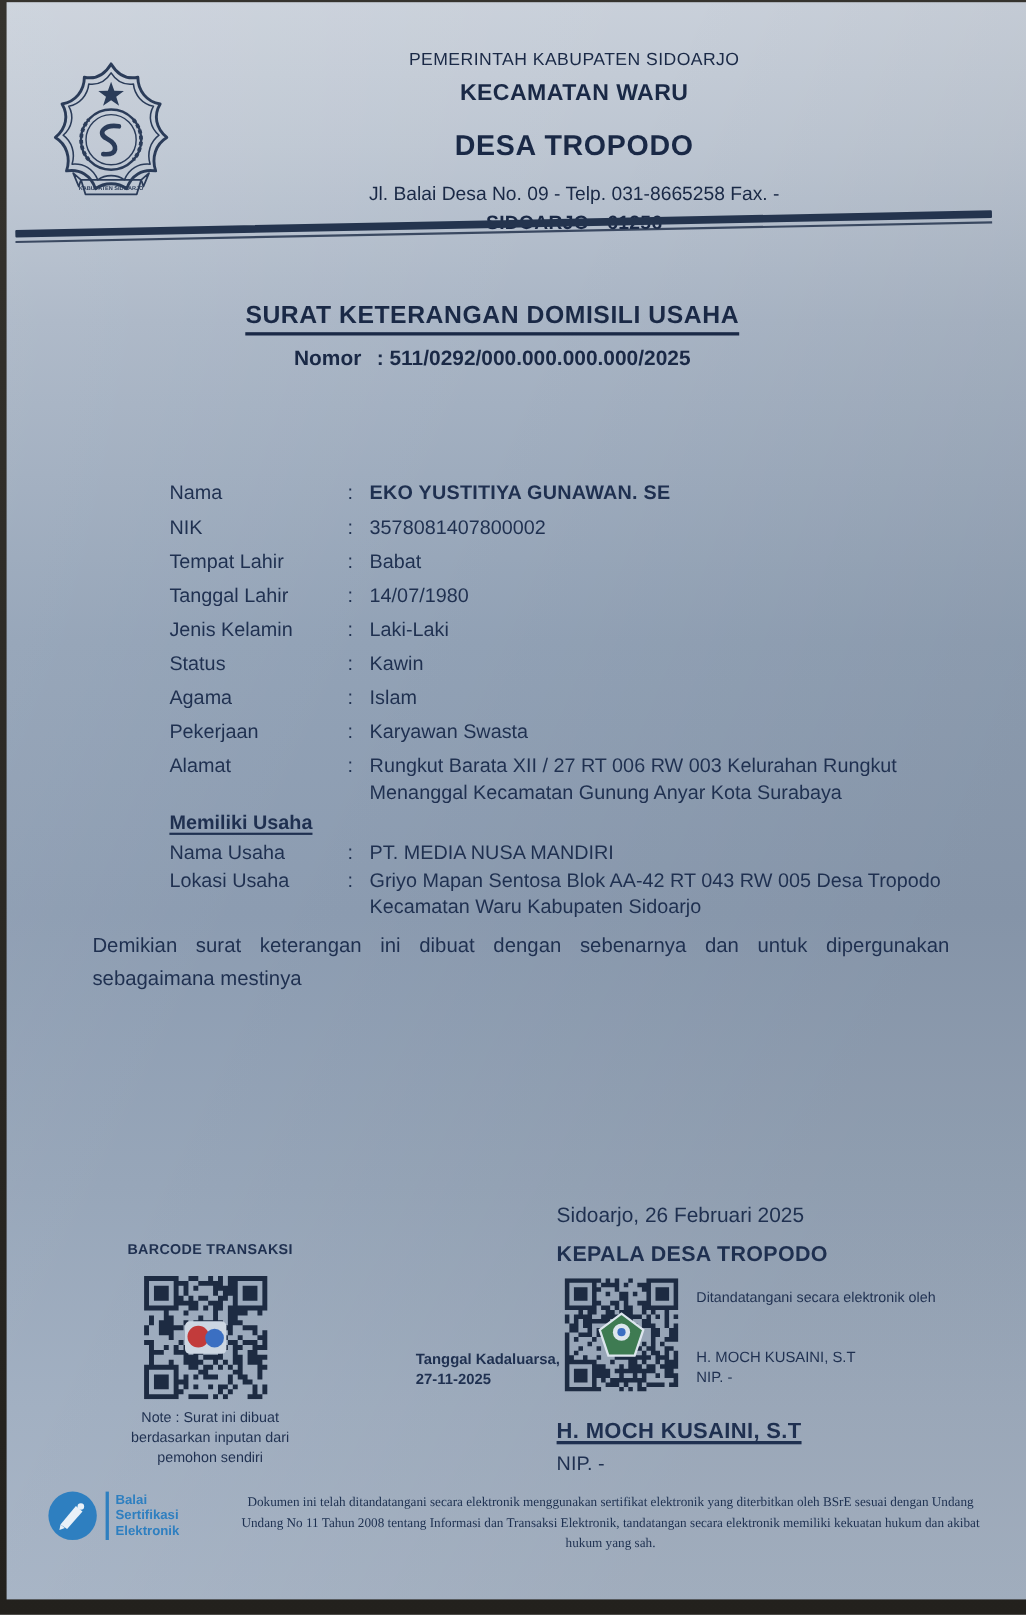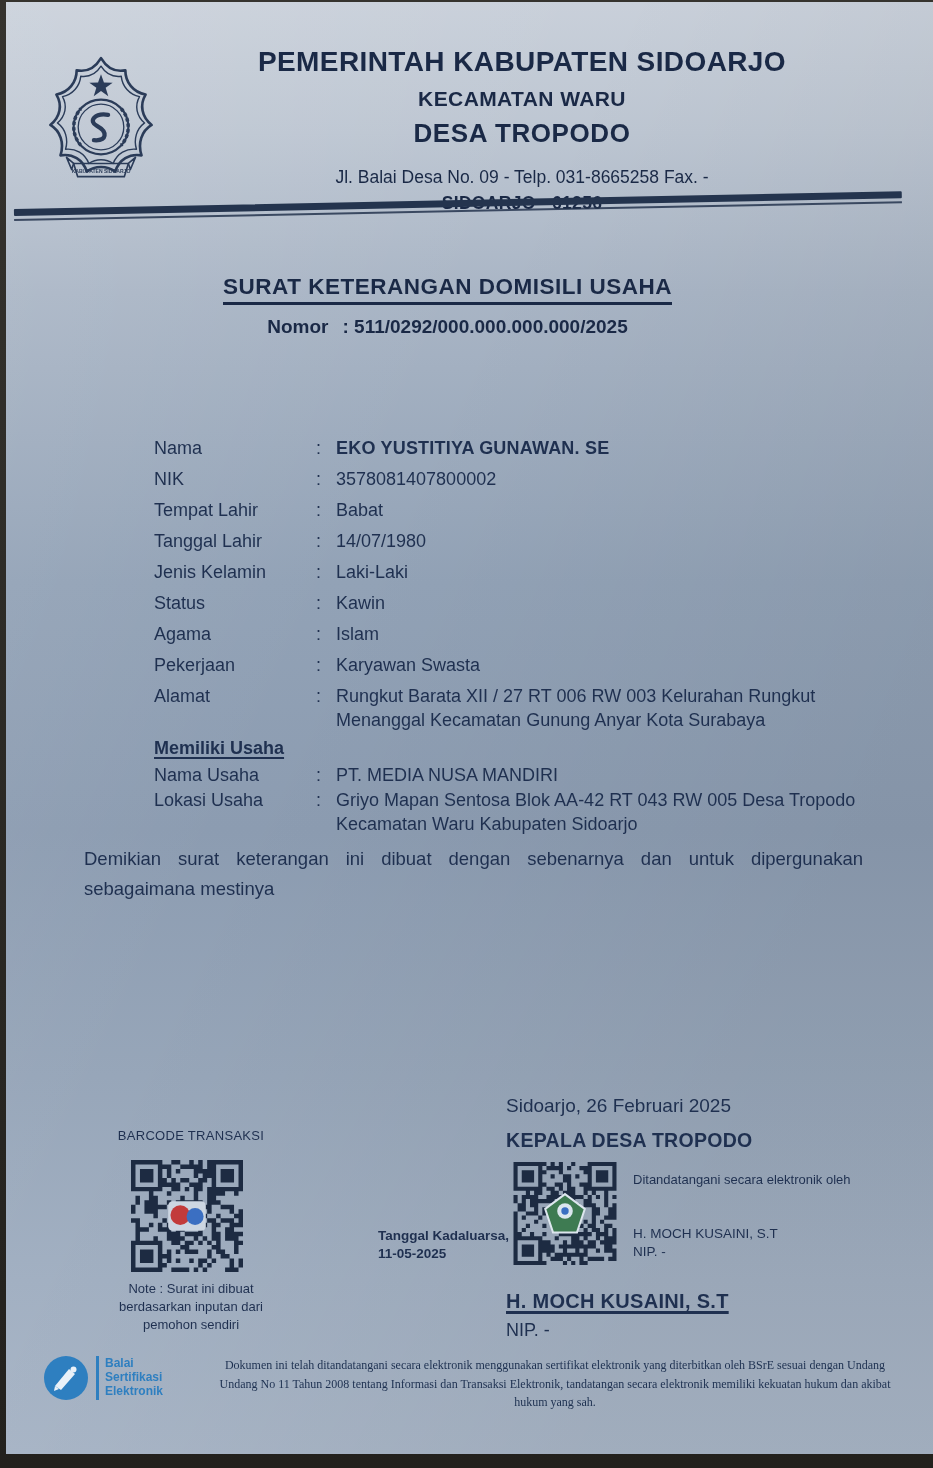--- a/index.html
+++ b/index.html
@@ -12,23 +12,23 @@
   .paper{
     position:absolute;left:6px;top:2px;right:0;bottom:14px;
     background:
       linear-gradient(115deg, rgba(255,255,255,0.10) 0%, rgba(255,255,255,0) 38%, rgba(0,0,0,0.05) 78%),
       linear-gradient(to bottom,#c9d0da 0%,#bdc6d2 9%,#a9b5c5 20%,#92a2b6 40%,#8c9cb1 57%,#97a6b9 74%,#a2b0c2 88%,#a9b6c7 100%);
     color:#1f3050;
   }
   .abs{position:absolute;}
   
   .hdr-text{left:160px;right:55px;top:44px;text-align:center;color:#1a2946;}
-  .hdr-line1{font-size:28px;font-weight:bold;letter-spacing:.4px;}
+  .hdr-line1{font-size:16px;font-weight:normal;letter-spacing:.4px;}
   .hdr-line2{font-size:21px;font-weight:bold;margin-top:9px;letter-spacing:.4px;}
-  .hdr-line3{font-size:26px;font-weight:bold;margin-top:7px;letter-spacing:.6px;}
+  .hdr-line3{font-size:26px;font-weight:bold;margin-top:20px;letter-spacing:.6px;}
   .hdr-addr{font-size:17.5px;margin-top:18px;}
   .hdr-city{font-size:17.5px;font-weight:bold;margin-top:5px;letter-spacing:.3px;}
   .rule{left:8px;top:207px;width:888px;transform:rotate(-1.15deg);transform-origin:left center;}
   .rule .thick{height:7px;background:#24344e;border-radius:1px;}
   .rule .thin{height:2px;background:#24344e;margin-top:3px;opacity:.85;}
   
   .title-block{left:0;width:100%;top:272px;text-align:center;transform:translateX(-22px);color:#1a2946;}
   .doc-title{display:inline-block;font-size:22.5px;font-weight:bold;letter-spacing:.5px;
     padding-bottom:2px;border-bottom:3px solid #1a2946;}
   .doc-number{font-size:19px;font-weight:bold;margin-top:11px;}
@@ -50,21 +50,21 @@
   .brow .lbl{width:162px;flex:none;}
   .brow .colon{width:20px;flex:none;}
   .brow .val{flex:1;}
   
   .statement{left:78px;right:70px;top:842px;font-size:18.5px;line-height:1.62;text-align:justify;}
   .statement p{margin:0;}
   
   .sig{left:0;top:1078px;width:100%;height:290px;}
   .place-date{left:500px;top:15px;font-size:19px;}
   .kepala{left:500px;top:49px;font-size:19.5px;font-weight:bold;letter-spacing:.3px;}
-  .barcode-title{left:100px;top:48px;width:170px;text-align:center;font-size:13px;font-weight:normal;letter-spacing:.3px;}
+  .barcode-title{left:100px;top:48px;width:170px;text-align:center;font-size:13px;font-weight:bold;letter-spacing:.3px;}
   .qr-left{left:122px;top:80px;width:118px;height:112px;}
   .qr-note{left:92px;top:200px;width:186px;text-align:center;font-size:13px;line-height:1.4;}
   .expiry{left:372px;top:147px;width:150px;text-align:left;font-size:13.5px;font-weight:bold;line-height:1.35;}
   .qr-right{left:505px;top:82px;width:108px;height:103px;}
   .esign-note{left:627px;top:92px;font-size:13px;}
   .signer-small{left:627px;top:146px;font-size:13.5px;}
   .nip-small{left:627px;top:164px;font-size:13.5px;}
   .signer-bold{left:500px;top:210px;font-size:20px;font-weight:bold;text-decoration:underline;
     text-decoration-thickness:2.5px;text-underline-offset:3px;letter-spacing:.3px;}
   .nip-final{left:500px;top:240px;font-size:18px;}
@@ -193,21 +193,21 @@
     <svg class="abs qr-left" viewBox="0 0 25 25">
         <path d="M9 0h1v1h-1zM10 0h1v1h-1zM13 0h1v1h-1zM15 0h1v1h-1zM17 0h1v1h-1zM7 1h1v1h-1zM8 1h1v1h-1zM11 1h1v1h-1zM12 1h1v1h-1zM13 1h1v1h-1zM14 1h1v1h-1zM15 1h1v1h-1zM17 1h1v1h-1zM8 2h1v1h-1zM10 2h1v1h-1zM14 2h1v1h-1zM15 2h1v1h-1zM16 2h1v1h-1zM17 2h1v1h-1zM8 3h1v1h-1zM14 3h1v1h-1zM16 3h1v1h-1zM17 3h1v1h-1zM7 4h1v1h-1zM9 4h1v1h-1zM11 4h1v1h-1zM12 4h1v1h-1zM15 4h1v1h-1zM16 4h1v1h-1zM7 5h1v1h-1zM8 5h1v1h-1zM9 5h1v1h-1zM10 5h1v1h-1zM13 5h1v1h-1zM14 5h1v1h-1zM15 5h1v1h-1zM9 6h1v1h-1zM10 6h1v1h-1zM12 6h1v1h-1zM14 6h1v1h-1zM15 6h1v1h-1zM17 6h1v1h-1zM4 7h1v1h-1zM8 7h1v1h-1zM14 7h1v1h-1zM17 7h1v1h-1zM18 7h1v1h-1zM19 7h1v1h-1zM20 7h1v1h-1zM23 7h1v1h-1zM1 8h1v1h-1zM4 8h1v1h-1zM5 8h1v1h-1zM11 8h1v1h-1zM14 8h1v1h-1zM17 8h1v1h-1zM18 8h1v1h-1zM1 9h1v1h-1zM3 9h1v1h-1zM4 9h1v1h-1zM5 9h1v1h-1zM8 9h1v1h-1zM10 9h1v1h-1zM11 9h1v1h-1zM12 9h1v1h-1zM13 9h1v1h-1zM14 9h1v1h-1zM15 9h1v1h-1zM17 9h1v1h-1zM18 9h1v1h-1zM19 9h1v1h-1zM0 10h1v1h-1zM3 10h1v1h-1zM4 10h1v1h-1zM5 10h1v1h-1zM6 10h1v1h-1zM7 10h1v1h-1zM11 10h1v1h-1zM13 10h1v1h-1zM14 10h1v1h-1zM15 10h1v1h-1zM16 10h1v1h-1zM17 10h1v1h-1zM20 10h1v1h-1zM21 10h1v1h-1zM22 10h1v1h-1zM0 11h1v1h-1zM3 11h1v1h-1zM4 11h1v1h-1zM5 11h1v1h-1zM10 11h1v1h-1zM13 11h1v1h-1zM14 11h1v1h-1zM17 11h1v1h-1zM22 11h1v1h-1zM24 11h1v1h-1zM5 12h1v1h-1zM9 12h1v1h-1zM11 12h1v1h-1zM12 12h1v1h-1zM13 12h1v1h-1zM14 12h1v1h-1zM15 12h1v1h-1zM16 12h1v1h-1zM19 12h1v1h-1zM23 12h1v1h-1zM24 12h1v1h-1zM0 13h1v1h-1zM1 13h1v1h-1zM7 13h1v1h-1zM9 13h1v1h-1zM10 13h1v1h-1zM11 13h1v1h-1zM13 13h1v1h-1zM17 13h1v1h-1zM18 13h1v1h-1zM20 13h1v1h-1zM21 13h1v1h-1zM22 13h1v1h-1zM24 13h1v1h-1zM1 14h1v1h-1zM4 14h1v1h-1zM6 14h1v1h-1zM8 14h1v1h-1zM9 14h1v1h-1zM12 14h1v1h-1zM14 14h1v1h-1zM15 14h1v1h-1zM16 14h1v1h-1zM18 14h1v1h-1zM19 14h1v1h-1zM22 14h1v1h-1zM23 14h1v1h-1zM24 14h1v1h-1zM1 15h1v1h-1zM2 15h1v1h-1zM3 15h1v1h-1zM6 15h1v1h-1zM7 15h1v1h-1zM8 15h1v1h-1zM10 15h1v1h-1zM11 15h1v1h-1zM15 15h1v1h-1zM18 15h1v1h-1zM21 15h1v1h-1zM22 15h1v1h-1zM1 16h1v1h-1zM8 16h1v1h-1zM9 16h1v1h-1zM10 16h1v1h-1zM12 16h1v1h-1zM13 16h1v1h-1zM14 16h1v1h-1zM15 16h1v1h-1zM18 16h1v1h-1zM19 16h1v1h-1zM21 16h1v1h-1zM22 16h1v1h-1zM23 16h1v1h-1zM24 16h1v1h-1zM1 17h1v1h-1zM5 17h1v1h-1zM8 17h1v1h-1zM9 17h1v1h-1zM10 17h1v1h-1zM11 17h1v1h-1zM14 17h1v1h-1zM16 17h1v1h-1zM18 17h1v1h-1zM19 17h1v1h-1zM21 17h1v1h-1zM22 17h1v1h-1zM23 17h1v1h-1zM9 18h1v1h-1zM10 18h1v1h-1zM12 18h1v1h-1zM13 18h1v1h-1zM15 18h1v1h-1zM17 18h1v1h-1zM19 18h1v1h-1zM23 18h1v1h-1zM24 18h1v1h-1zM11 19h1v1h-1zM12 19h1v1h-1zM18 19h1v1h-1zM19 19h1v1h-1zM23 19h1v1h-1zM8 20h1v1h-1zM10 20h1v1h-1zM12 20h1v1h-1zM13 20h1v1h-1zM14 20h1v1h-1zM17 20h1v1h-1zM19 20h1v1h-1zM20 20h1v1h-1zM23 20h1v1h-1zM7 21h1v1h-1zM8 21h1v1h-1zM17 21h1v1h-1zM20 21h1v1h-1zM21 21h1v1h-1zM8 22h1v1h-1zM10 22h1v1h-1zM13 22h1v1h-1zM15 22h1v1h-1zM16 22h1v1h-1zM18 22h1v1h-1zM22 22h1v1h-1zM24 22h1v1h-1zM7 23h1v1h-1zM15 23h1v1h-1zM17 23h1v1h-1zM22 23h1v1h-1zM24 23h1v1h-1zM9 24h1v1h-1zM10 24h1v1h-1zM11 24h1v1h-1zM12 24h1v1h-1zM14 24h1v1h-1zM16 24h1v1h-1zM21 24h1v1h-1zM22 24h1v1h-1zM23 24h1v1h-1zM0 0h7v7h-7z M1 1h5v5h-5z M2 2h3v3h-3zM18 0h7v7h-7z M19 1h5v5h-5z M20 2h3v3h-3zM0 18h7v7h-7z M1 19h5v5h-5z M2 20h3v3h-3z" fill="#1d2b42" fill-rule="evenodd"></path>
         <rect x="8.3" y="9.2" width="8.4" height="6.6" rx="1" fill="#ccd6e2"></rect>
         <circle cx="11" cy="12.3" r="2.2" fill="#c23b3b"></circle>
         <circle cx="14.3" cy="12.6" r="1.9" fill="#3b6fc2"></circle>
       </svg>
     <div class="abs qr-note">Note : Surat ini dibuat berdasarkan inputan dari pemohon sendiri</div>
 
     <div class="abs expiry">
       <div>Tanggal Kadaluarsa,</div>
-      <div>11-05-2025</div>
+      <div>27-11-2025</div>
     </div>
 
     <svg class="abs qr-right" viewBox="0 0 25 25">
         <path d="M7 0h1v1h-1zM9 0h1v1h-1zM11 0h1v1h-1zM14 0h1v1h-1zM8 1h1v1h-1zM9 1h1v1h-1zM10 1h1v1h-1zM11 1h1v1h-1zM13 1h1v1h-1zM16 1h1v1h-1zM17 1h1v1h-1zM7 2h1v1h-1zM11 2h1v1h-1zM17 2h1v1h-1zM9 3h1v1h-1zM12 3h1v1h-1zM13 3h1v1h-1zM15 3h1v1h-1zM12 4h1v1h-1zM13 4h1v1h-1zM7 5h1v1h-1zM10 5h1v1h-1zM11 5h1v1h-1zM13 5h1v1h-1zM16 5h1v1h-1zM17 5h1v1h-1zM8 6h1v1h-1zM9 6h1v1h-1zM11 6h1v1h-1zM13 6h1v1h-1zM14 6h1v1h-1zM17 6h1v1h-1zM3 7h1v1h-1zM5 7h1v1h-1zM6 7h1v1h-1zM9 7h1v1h-1zM10 7h1v1h-1zM12 7h1v1h-1zM13 7h1v1h-1zM14 7h1v1h-1zM17 7h1v1h-1zM19 7h1v1h-1zM22 7h1v1h-1zM0 8h1v1h-1zM2 8h1v1h-1zM3 8h1v1h-1zM4 8h1v1h-1zM5 8h1v1h-1zM8 8h1v1h-1zM9 8h1v1h-1zM10 8h1v1h-1zM11 8h1v1h-1zM12 8h1v1h-1zM13 8h1v1h-1zM14 8h1v1h-1zM15 8h1v1h-1zM16 8h1v1h-1zM18 8h1v1h-1zM20 8h1v1h-1zM22 8h1v1h-1zM24 8h1v1h-1zM0 9h1v1h-1zM2 9h1v1h-1zM4 9h1v1h-1zM5 9h1v1h-1zM6 9h1v1h-1zM7 9h1v1h-1zM8 9h1v1h-1zM9 9h1v1h-1zM14 9h1v1h-1zM17 9h1v1h-1zM18 9h1v1h-1zM22 9h1v1h-1zM1 10h1v1h-1zM2 10h1v1h-1zM4 10h1v1h-1zM5 10h1v1h-1zM10 10h1v1h-1zM11 10h1v1h-1zM12 10h1v1h-1zM13 10h1v1h-1zM15 10h1v1h-1zM17 10h1v1h-1zM18 10h1v1h-1zM19 10h1v1h-1zM22 10h1v1h-1zM24 10h1v1h-1zM1 11h1v1h-1zM2 11h1v1h-1zM5 11h1v1h-1zM7 11h1v1h-1zM9 11h1v1h-1zM11 11h1v1h-1zM14 11h1v1h-1zM19 11h1v1h-1zM20 11h1v1h-1zM23 11h1v1h-1zM24 11h1v1h-1zM0 12h1v1h-1zM3 12h1v1h-1zM4 12h1v1h-1zM5 12h1v1h-1zM7 12h1v1h-1zM19 12h1v1h-1zM20 12h1v1h-1zM23 12h1v1h-1zM24 12h1v1h-1zM0 13h1v1h-1zM2 13h1v1h-1zM6 13h1v1h-1zM11 13h1v1h-1zM12 13h1v1h-1zM14 13h1v1h-1zM15 13h1v1h-1zM19 13h1v1h-1zM22 13h1v1h-1zM23 13h1v1h-1zM24 13h1v1h-1zM0 14h1v1h-1zM5 14h1v1h-1zM10 14h1v1h-1zM13 14h1v1h-1zM17 14h1v1h-1zM19 14h1v1h-1zM21 14h1v1h-1zM0 15h1v1h-1zM3 15h1v1h-1zM7 15h1v1h-1zM10 15h1v1h-1zM12 15h1v1h-1zM13 15h1v1h-1zM14 15h1v1h-1zM15 15h1v1h-1zM16 15h1v1h-1zM18 15h1v1h-1zM19 15h1v1h-1zM22 15h1v1h-1zM23 15h1v1h-1zM0 16h1v1h-1zM2 16h1v1h-1zM10 16h1v1h-1zM12 16h1v1h-1zM13 16h1v1h-1zM17 16h1v1h-1zM19 16h1v1h-1zM20 16h1v1h-1zM22 16h1v1h-1zM24 16h1v1h-1zM0 17h1v1h-1zM1 17h1v1h-1zM4 17h1v1h-1zM7 17h1v1h-1zM11 17h1v1h-1zM12 17h1v1h-1zM13 17h1v1h-1zM14 17h1v1h-1zM15 17h1v1h-1zM16 17h1v1h-1zM17 17h1v1h-1zM18 17h1v1h-1zM20 17h1v1h-1zM21 17h1v1h-1zM22 17h1v1h-1zM24 17h1v1h-1zM10 18h1v1h-1zM14 18h1v1h-1zM15 18h1v1h-1zM17 18h1v1h-1zM20 18h1v1h-1zM22 18h1v1h-1zM23 18h1v1h-1zM24 18h1v1h-1zM7 19h1v1h-1zM8 19h1v1h-1zM12 19h1v1h-1zM14 19h1v1h-1zM15 19h1v1h-1zM16 19h1v1h-1zM18 19h1v1h-1zM19 19h1v1h-1zM21 19h1v1h-1zM22 19h1v1h-1zM23 19h1v1h-1zM24 19h1v1h-1zM7 20h1v1h-1zM8 20h1v1h-1zM9 20h1v1h-1zM11 20h1v1h-1zM12 20h1v1h-1zM13 20h1v1h-1zM14 20h1v1h-1zM15 20h1v1h-1zM16 20h1v1h-1zM17 20h1v1h-1zM18 20h1v1h-1zM19 20h1v1h-1zM22 20h1v1h-1zM23 20h1v1h-1zM7 21h1v1h-1zM8 21h1v1h-1zM9 21h1v1h-1zM12 21h1v1h-1zM15 21h1v1h-1zM17 21h1v1h-1zM20 21h1v1h-1zM22 21h1v1h-1zM23 21h1v1h-1zM24 21h1v1h-1zM8 22h1v1h-1zM10 22h1v1h-1zM11 22h1v1h-1zM12 22h1v1h-1zM13 22h1v1h-1zM14 22h1v1h-1zM15 22h1v1h-1zM16 22h1v1h-1zM17 22h1v1h-1zM24 22h1v1h-1zM9 23h1v1h-1zM10 23h1v1h-1zM11 23h1v1h-1zM13 23h1v1h-1zM16 23h1v1h-1zM18 23h1v1h-1zM19 23h1v1h-1zM20 23h1v1h-1zM21 23h1v1h-1zM23 23h1v1h-1zM24 23h1v1h-1zM7 24h1v1h-1zM12 24h1v1h-1zM14 24h1v1h-1zM16 24h1v1h-1zM17 24h1v1h-1zM0 0h7v7h-7z M1 1h5v5h-5z M2 2h3v3h-3zM18 0h7v7h-7z M19 1h5v5h-5z M20 2h3v3h-3zM0 18h7v7h-7z M1 19h5v5h-5z M2 20h3v3h-3z" fill="#1d2b42" fill-rule="evenodd"></path>
         <polygon points="12.5,7.8 17.3,11.4 15.4,17.1 9.6,17.1 7.7,11.4" fill="#3e7b52" stroke="#dde6ee" stroke-width="0.5"></polygon>
         <circle cx="12.5" cy="11.9" r="1.9" fill="#dce6ee"></circle>
         <circle cx="12.5" cy="11.9" r="0.9" fill="#3b6fc2"></circle>
       </svg>
     <div class="abs esign-note">Ditandatangani secara elektronik oleh</div>
     <div class="abs signer-small">H. MOCH KUSAINI, S.T</div>

